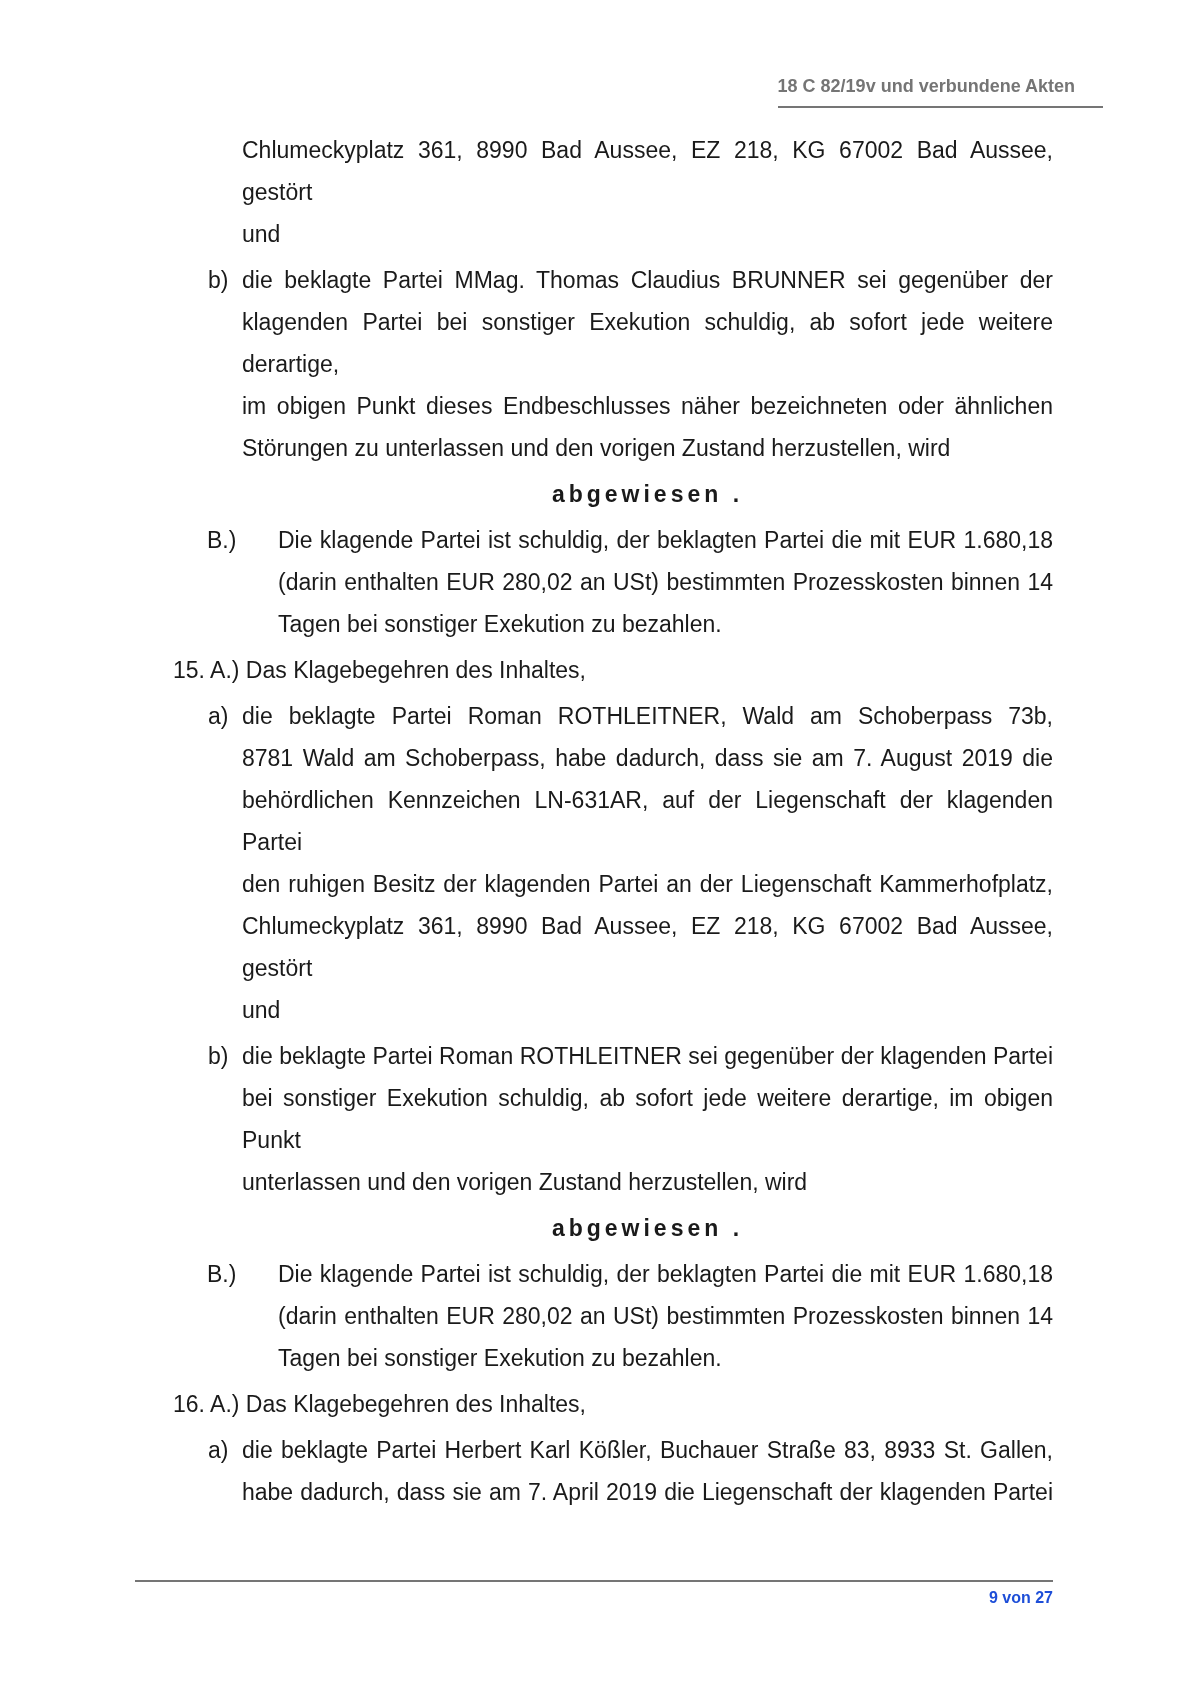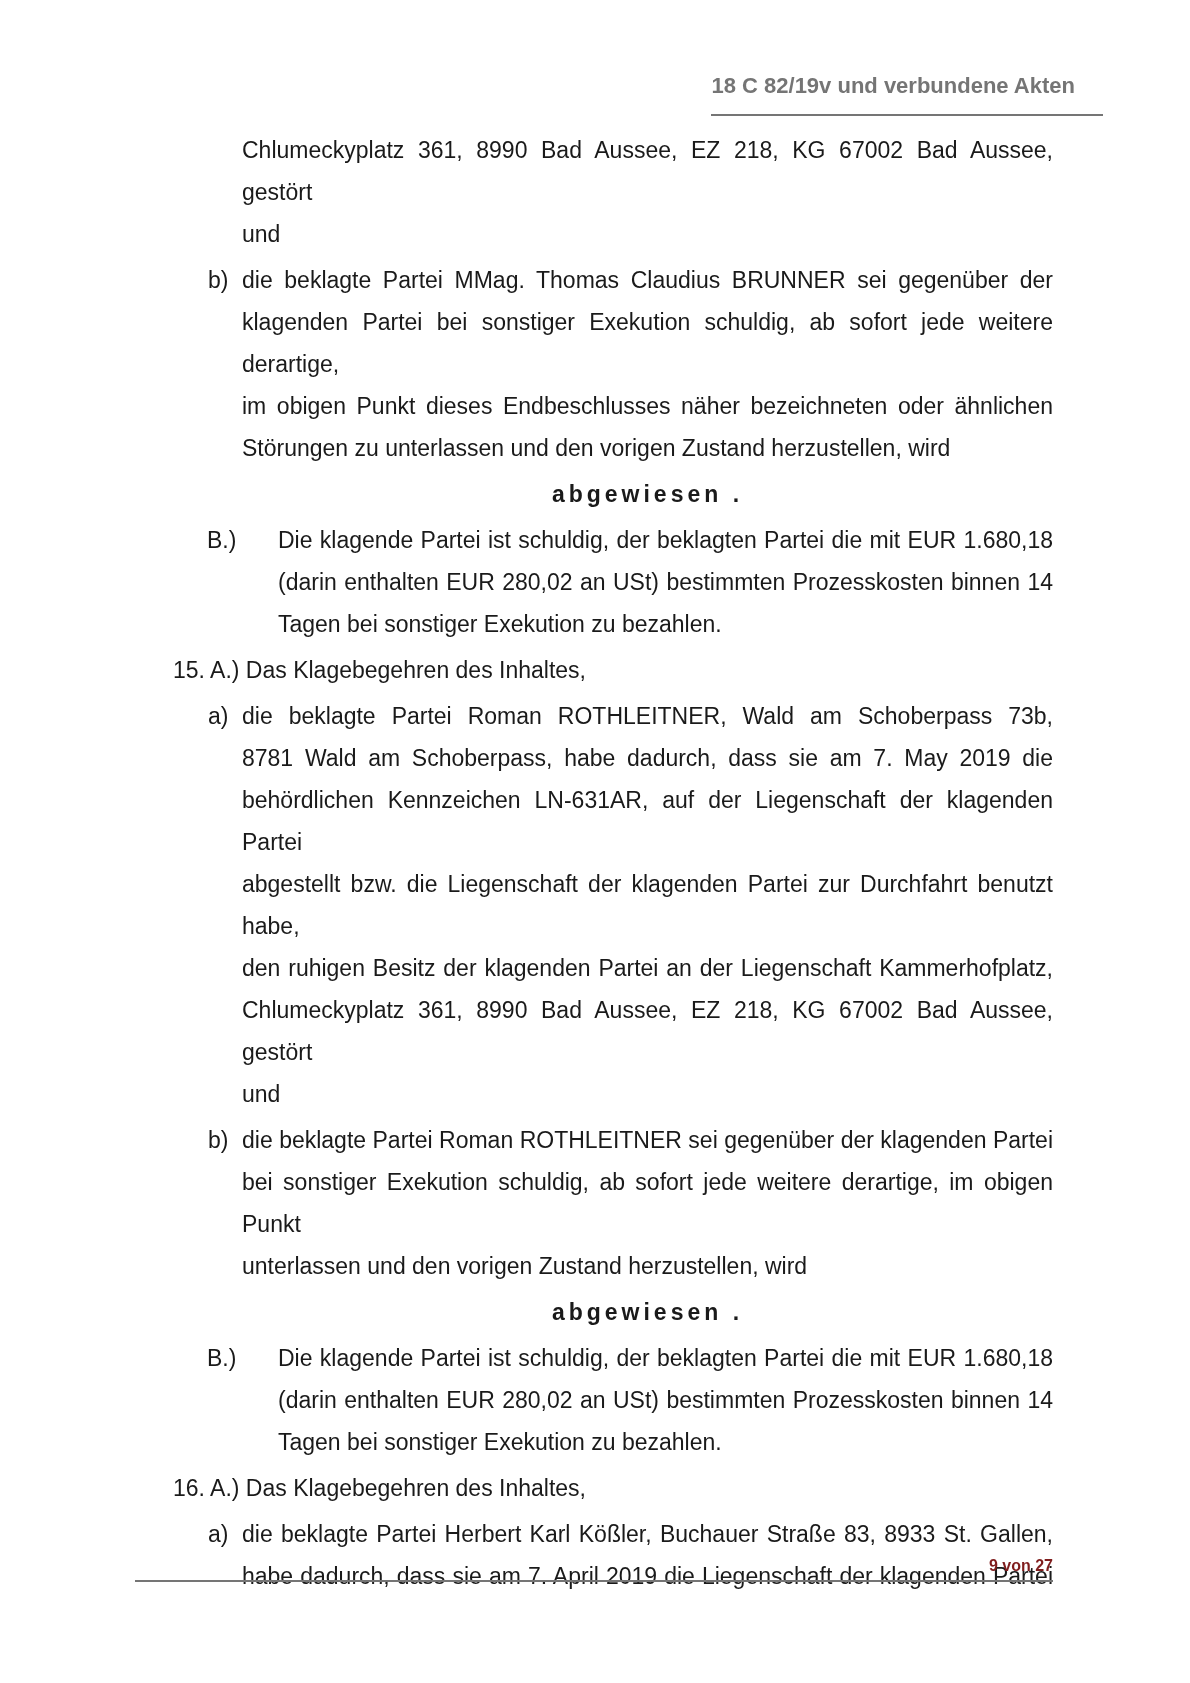--- a/index.html
+++ b/index.html
@@ -7,23 +7,23 @@
     position:relative;
     width:1190px;height:1683px;
     margin:0 auto;
     background:#ffffff;
     overflow:hidden;
     font-family:"Liberation Sans", sans-serif;
   }
   
   .header{
     position:absolute;top:74px;right:87px;
-    padding:0 28px 16px 0;
+    padding:0 28px 8px 0;
     border-bottom:2px solid #757575;
-    color:#757575;font-weight:700;font-size:22px;line-height:24px;
+    color:#757575;font-weight:700;font-size:18px;line-height:24px;
     white-space:nowrap;
   }
   
   .content{
     position:absolute;left:135px;top:129px;width:918px;
     font-size:23px;line-height:42px;color:#1a1a1a;
   }
   .block{margin:0 0 4px 0;}
   .tline{text-align:justify;text-align-last:justify;}
   .tline.tlast{text-align-last:left;}
@@ -35,22 +35,22 @@
   .heading{margin-left:38px;}
   .heading .tline{text-align:left;text-align-last:left;}
   .ruling{margin-left:107px;font-weight:700;letter-spacing:4px;}
   .ruling .tline{text-align:center;text-align-last:center;}
   
   .footer-rule{
     position:absolute;left:135px;top:1580px;width:918px;
     border-top:2px solid #757575;
   }
   .footer{
-    position:absolute;left:135px;top:1556px;width:918px;
-    text-align:right;color:#7f1d1d;font-weight:700;font-size:16px;line-height:20px;
+    position:absolute;left:135px;top:1588px;width:918px;
+    text-align:right;color:#1d4ed8;font-weight:700;font-size:16px;line-height:20px;
   }
 </style>
 </head>
 <body>
 
 <div class="page">
 
   <div class="header">18 C 82/19v und verbundene Akten</div>
 
   <main class="content">
@@ -84,23 +84,22 @@
     </div>
 
     <div class="block heading">
         <div class="tline tlast">15. A.) Das Klagebegehren des Inhaltes,</div>
       </div>
 
     <div class="block item">
       <span class="marker">a)</span>
       <div>
           <div class="tline">die beklagte Partei Roman ROTHLEITNER, Wald am Schoberpass 73b,</div>
-          <div class="tline">8781 Wald am Schoberpass, habe dadurch, dass sie am 7. May 2019 die</div>
+          <div class="tline">8781 Wald am Schoberpass, habe dadurch, dass sie am 7. August 2019 die</div>
           <div class="tline">behördlichen Kennzeichen LN-631AR, auf der Liegenschaft der klagenden Partei</div>
-          <div class="tline">abgestellt bzw. die Liegenschaft der klagenden Partei zur Durchfahrt benutzt habe,</div>
           <div class="tline">den ruhigen Besitz der klagenden Partei an der Liegenschaft Kammerhofplatz,</div>
           <div class="tline">Chlumeckyplatz 361, 8990 Bad Aussee, EZ 218, KG 67002 Bad Aussee, gestört</div>
           <div class="tline tlast">und</div>
         </div>
     </div>
 
     <div class="block item">
       <span class="marker">b)</span>
       <div>
           <div class="tline">die beklagte Partei Roman ROTHLEITNER sei gegenüber der klagenden Partei</div>

